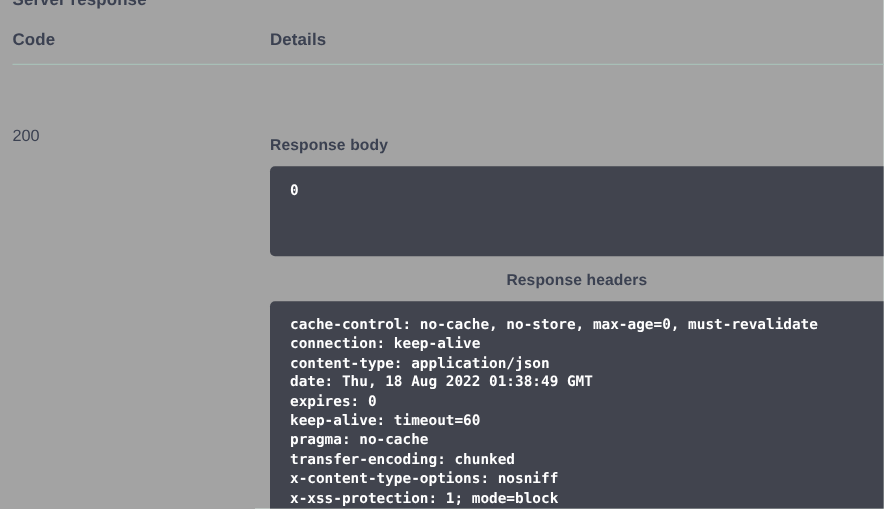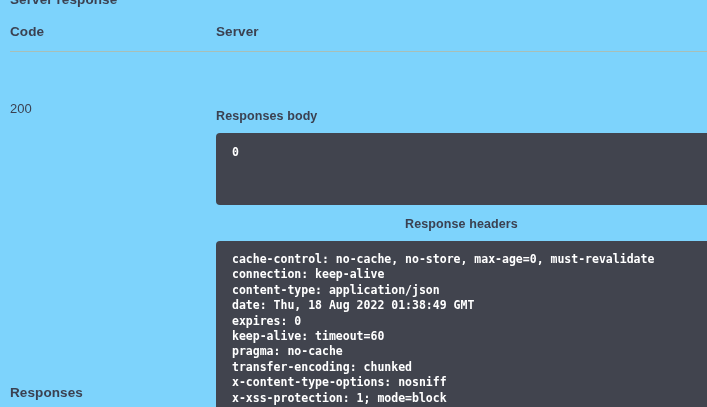--- a/index.html
+++ b/index.html
@@ -14,21 +14,21 @@
     font-family: "Liberation Sans", sans-serif;
     color: #3b4151;
     position: relative;
   }
 
   .swagger-pane {
     position: absolute;
     top: 0; left: 0;
     width: 707px;
     height: 407px;
-    background: #7dd3fc;
+    background: #a3a3a3;
     overflow: hidden;
   }
 
   
   .server-response-title {
     position: absolute;
     left: 10px;
     top: -9px;
     font-size: 13.5px;
     font-weight: 700;
@@ -142,31 +142,31 @@
 <body>
 
 <div class="swagger-pane">
 
   <div class="server-response-title">Server response</div>
 
   <div class="resp-table">
 
     <div class="resp-head">
       <div class="th th-code">Code</div>
-      <div class="th th-details">Server</div>
+      <div class="th th-details">Details</div>
       <div class="head-rule"></div>
     </div>
 
     <div class="resp-row">
 
       <div class="code-cell">200</div>
 
       <div class="details-cell">
 
-        <div class="subhead subhead-body">Responses body</div>
+        <div class="subhead subhead-body">Response body</div>
 
         <div class="code-block block-body">
           <pre>0</pre>
         </div>
 
         <div class="subhead subhead-headers">Response headers</div>
 
         <div class="code-block block-headers">
           <pre>cache-control: no-cache, no-store, max-age=0, must-revalidate
 connection: keep-alive
@@ -177,15 +177,14 @@
 pragma: no-cache
 transfer-encoding: chunked
 x-content-type-options: nosniff
 x-xss-protection: 1; mode=block</pre>
         </div>
 
       </div>
     </div>
   </div>
 
-  <div class="responses-title">Responses</div>
 
 </div>
 
 </body></html>

